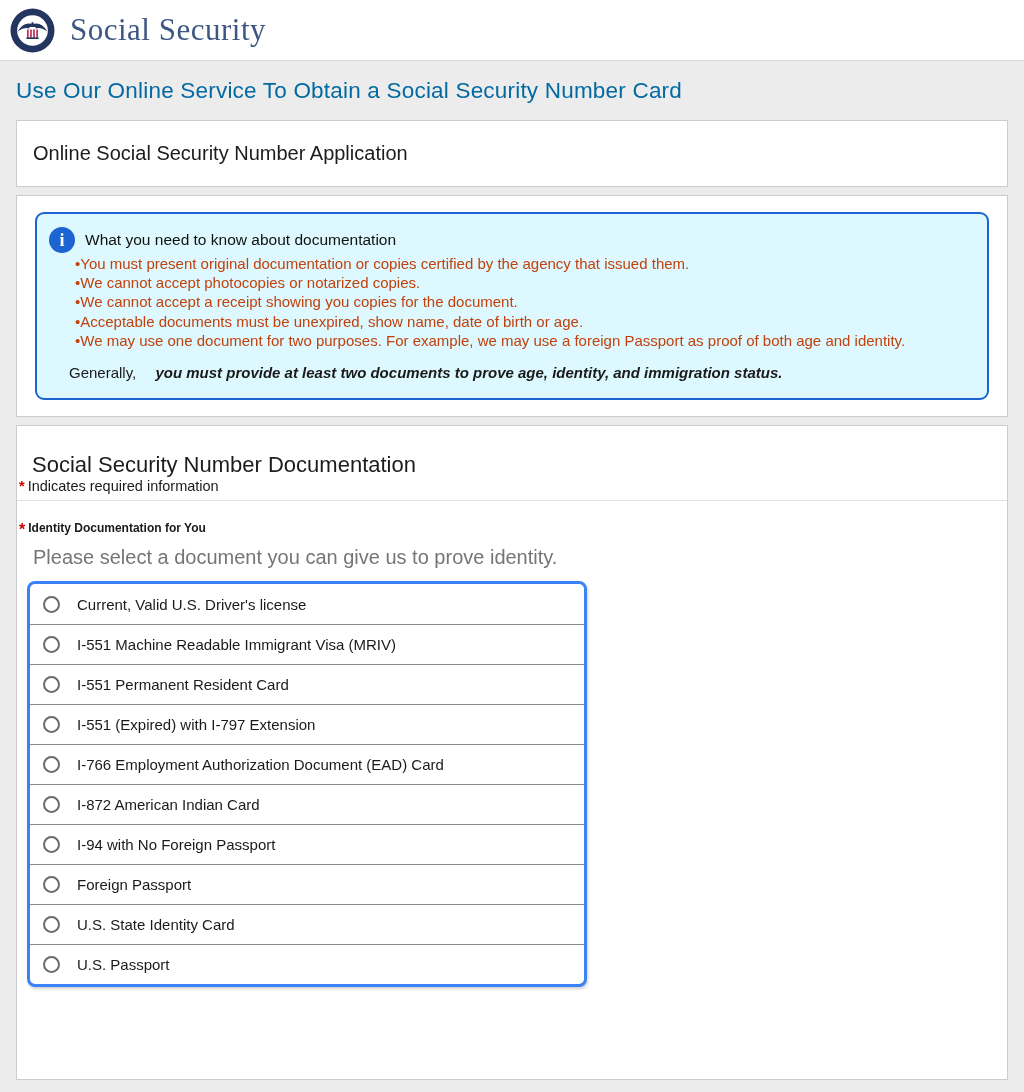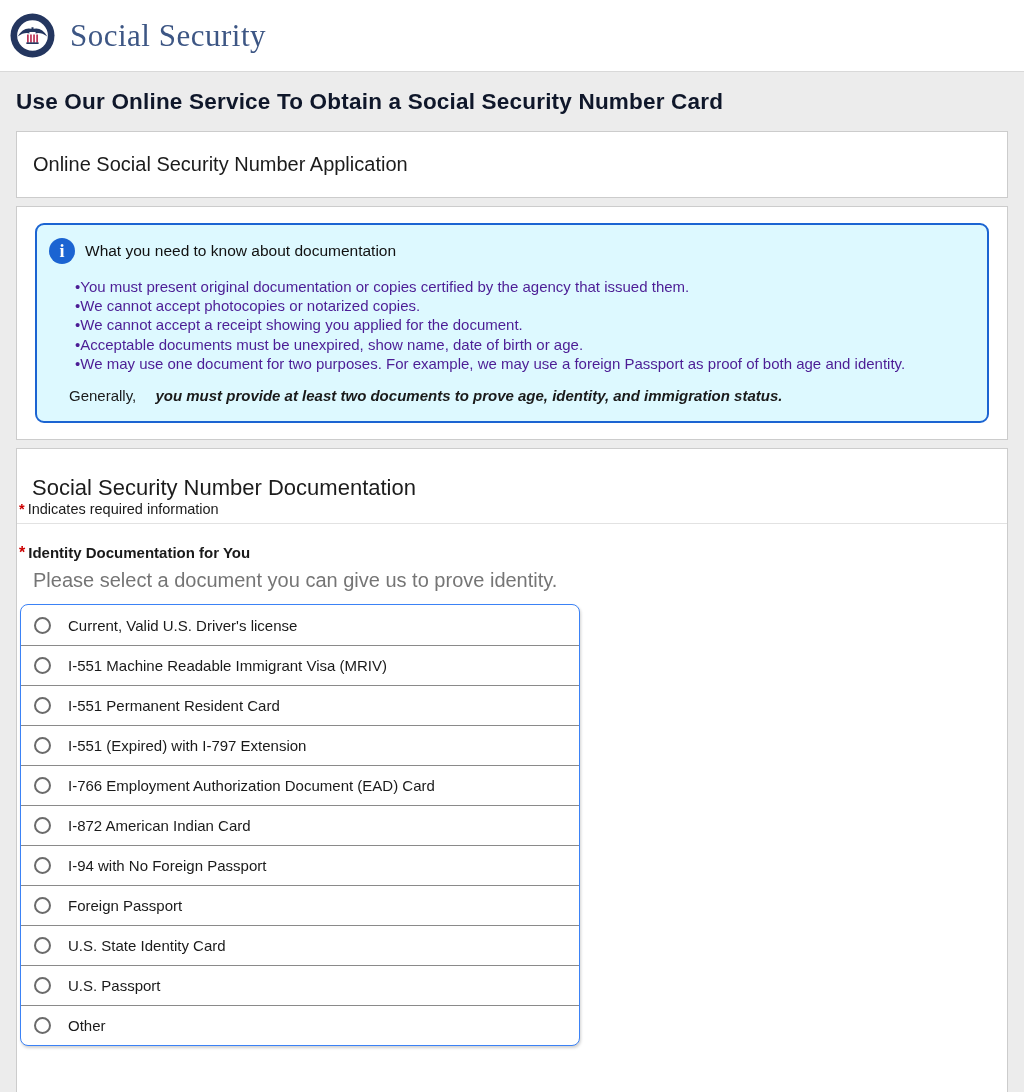--- a/index.html
+++ b/index.html
@@ -8,42 +8,42 @@
     width: 1024px;
     height: 1092px;
     overflow: hidden;
     background: var(--page-bg, #ececec);
     font-family: "Liberation Sans", "DejaVu Sans", sans-serif;
     color: #222;
   }
 
   
   .top-header {
-    height: 72px;
+    height: 61px;
     background: #fff;
     border-bottom: 1px solid #d9d9d9;
     display: flex;
     align-items: center;
     padding-left: 10px;
   }
   .seal { width: 45px; height: 45px; flex: 0 0 auto; }
   .brand-text {
     font-family: "Liberation Serif", "DejaVu Serif", serif;
     font-size: 31px;
     color: var(--brand-navy, #3d5684);
     margin-left: 15px;
     letter-spacing: 0.5px;
   }
 
   
   .page { padding: 0 16px; }
   .page-title {
     font-size: 22.5px;
-    font-weight: 700;
-    color: #0f172a;
+    font-weight: 400;
+    color: #0369a1;
     margin: 17px 0 16px 0;
     letter-spacing: 0.2px;
   }
   .card {
     background: #fff;
     border: 1px solid #ccc;
     margin-bottom: 8px;
   }
 
   
@@ -71,25 +71,25 @@
     color: #fff;
     display: flex; align-items: center; justify-content: center;
     font-family: "Liberation Serif", "DejaVu Serif", serif;
     font-weight: bold;
     font-size: 18px;
     flex: 0 0 auto;
   }
   .infobox-title { font-size: 15.5px; font-weight: normal; color: #111; }
   .info-bullets {
     list-style: none;
-    margin: 13px 0 0 0;
+    margin: 1px 0 0 0;
     padding: 0 0 0 26px;
     font-size: 15px;
     line-height: 19.2px;
-    color: #4c1d95;
+    color: #c2410c;
   }
   .info-bullets li::before { content: "\2022 "; }
   .info-footnote {
     margin: 14px 0 0 0;
     padding-left: 20px;
     font-size: 15px;
     color: #1a1a1a;
   }
   .info-footnote .emph { font-weight: bold; font-style: italic; margin-left: 15px; }
 
@@ -111,30 +111,30 @@
   }
   .req {
     color: var(--required-red, #cc0000);
     font-weight: bold;
     margin-right: 3px;
     line-height: 1;
     padding-top: 1px;
   }
   .question { padding: 20px 16px 0 2px; }
   .q-label { display: flex; align-items: flex-start; }
-  .q-title { font-size: 15px; font-weight: bold; color: #1a1a1a; }
+  .q-title { font-size: 12px; font-weight: bold; color: #1a1a1a; }
   .q-instruction {
     margin: 8px 0 12px 14px;
     font-size: 20px;
     color: #757575;
   }
   .options-list {
-    margin-left: 1px;
+    margin-left: 8px;
     width: 560px;
-    border: 1px solid #3b82f6;
+    border: 3px solid #3b82f6;
     border-radius: 8px;
     overflow: hidden;
     background: #fff;
     box-shadow: 1px 2px 3px rgba(0,0,0,0.18);
   }
   .option-row {
     height: 40px;
     display: flex;
     align-items: center;
     padding-left: 13px;
@@ -181,21 +181,21 @@
 
   <section class="card card-info">
     <div class="infobox">
       <div class="infobox-header">
         <span class="info-icon">i</span>
         <span class="infobox-title">What you need to know about documentation</span>
       </div>
       <ul class="info-bullets">
           <li>You must present original documentation or copies certified by the agency that issued them.</li>
           <li>We cannot accept photocopies or notarized copies.</li>
-          <li>We cannot accept a receipt showing you applied for the document.</li>
+          <li>We cannot accept a receipt showing you copies for the document.</li>
           <li>Acceptable documents must be unexpired, show name, date of birth or age.</li>
           <li>We may use one document for two purposes. For example, we may use a foreign Passport as proof of both age and identity.</li>
         </ul>
       <p class="info-footnote"><span>Generally, </span><span class="emph">you must provide at least two documents to prove age, identity, and immigration status.</span></p>
     </div>
   </section>
 
   <section class="card card-doc">
     <div class="doc-header">
       <h2 class="doc-title">Social Security Number Documentation</h2>
@@ -245,21 +245,17 @@
             <span class="option-label">Foreign Passport</span>
           </div>
           <div class="option-row">
             <span class="radio"></span>
             <span class="option-label">U.S. State Identity Card</span>
           </div>
           <div class="option-row">
             <span class="radio"></span>
             <span class="option-label">U.S. Passport</span>
           </div>
-          <div class="option-row">
-            <span class="radio"></span>
-            <span class="option-label">Other</span>
-          </div>
         </div>
     </div>
   </section>
 
 </main>
 
 </body></html>

